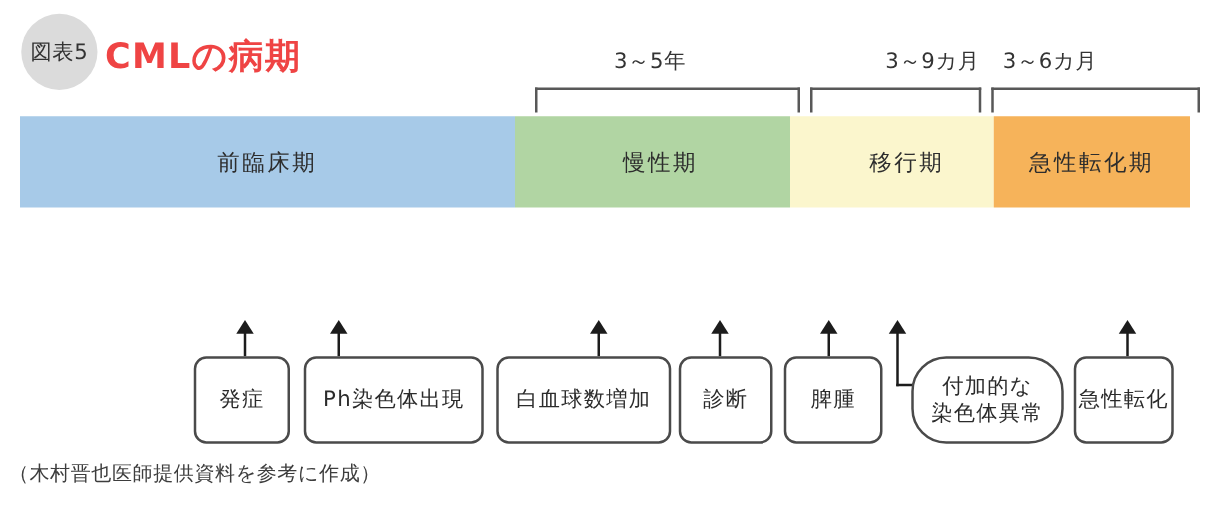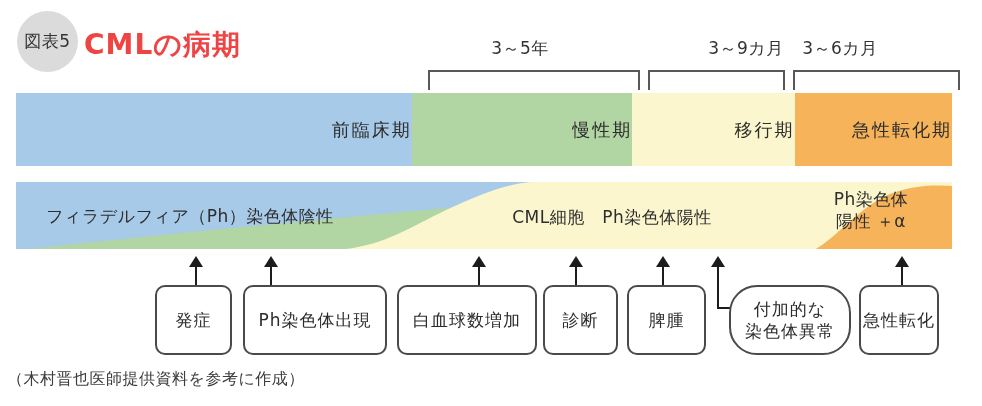--- a/index.html
+++ b/index.html
@@ -14,21 +14,21 @@
     color:#ef4444;letter-spacing:1px;}
 
   
   .duration{position:absolute;top:37px;transform:translateX(-50%);font-size:17px;color:#333;
     letter-spacing:.5px;white-space:nowrap;}
   .bracket{position:absolute;top:70px;height:20px;border:2px solid #585858;border-bottom:none;
     box-sizing:border-box;}
 
   
   .phase-bar{position:absolute;left:16px;top:93px;width:936px;height:73px;display:flex;}
-  .phase{display:flex;align-items:center;justify-content:flex-end;font-size:18px;color:#2d2d2d;
+  .phase{display:flex;align-items:center;justify-content:center;font-size:18px;color:#2d2d2d;
     letter-spacing:2px;white-space:nowrap;}
   .phase.c-blue{background:#a7cae8;}
   .phase.c-green{background:#b1d5a3;}
   .phase.c-yellow{background:#fbf6cd;padding-left:24px;}
   .phase.c-orange{background:#f6b35a;}
 
   
   .status-band{position:absolute;left:16px;top:182px;width:936px;height:67px;}
   .status-band svg{position:absolute;left:0;top:0;width:100%;height:100%;}
   .band-label{position:absolute;font-size:17px;color:#2d2d2d;text-align:center;
@@ -78,34 +78,20 @@
       <span>慢性期</span>
     </div>
     <div class="phase c-yellow" style="width:144px;">
       <span>移行期</span>
     </div>
     <div class="phase c-orange" style="width:164px;">
       <span>急性転化期</span>
     </div>
   </div>
 
-  <div class="status-band">
-    <svg viewBox="0 0 936 67" preserveAspectRatio="none">
-      <rect x="0" y="0" width="936" height="67" fill="#a7cae8"></rect>
-      <path d="M 14,67 C 160,51 300,38 474,22 L 500,20 L 500,67 Z" fill="#b1d5a3"></path>
-      <path d="M 330,67 C 370,62 395,45 430,28 C 460,14 485,3 514,0 L 936,0 L 936,67 Z" fill="#fbf6cd"></path>
-      <path d="M 800,67 C 820,55 840,30 867,15 C 895,2 920,3 936,4 L 936,67 Z" fill="#f6b35a"></path>
-    </svg>
-    <div class="band-label neg">フィラデルフィア（Ph）染色体陰性</div>
-    <div class="band-label pos">CML細胞　Ph染色体陽性</div>
-    <div class="band-label alpha">
-      <span>Ph染色体</span><br>
-      <span>陽性 ＋α</span>
-    </div>
-  </div>
 
   <div class="arrow-head" style="left:189px;top:256px;"></div>
   <div class="arrow-stem" style="left:195px;top:266px;height:19px;"></div>
 
   <div class="arrow-head" style="left:264px;top:256px;"></div>
   <div class="arrow-stem" style="left:270px;top:266px;height:19px;"></div>
 
   <div class="arrow-head" style="left:472px;top:256px;"></div>
   <div class="arrow-stem" style="left:478px;top:266px;height:19px;"></div>
 

